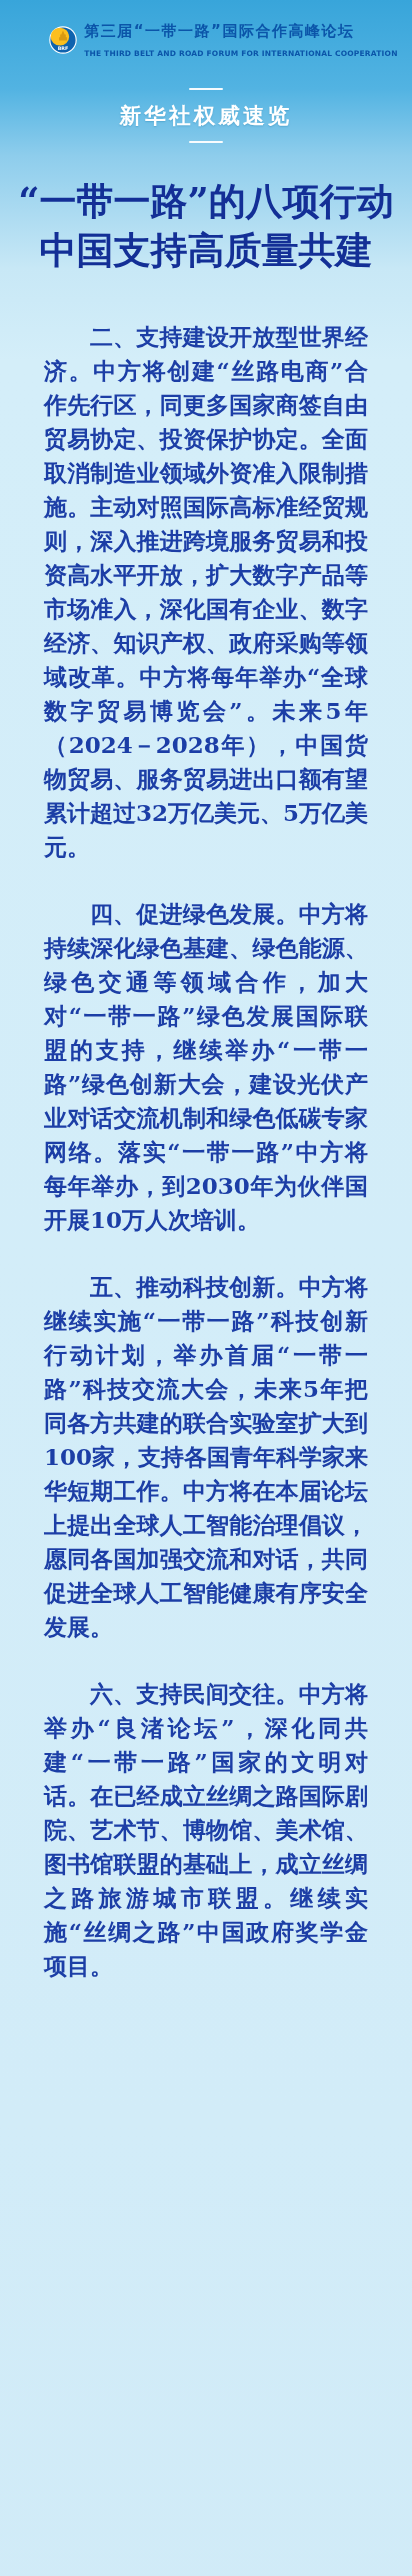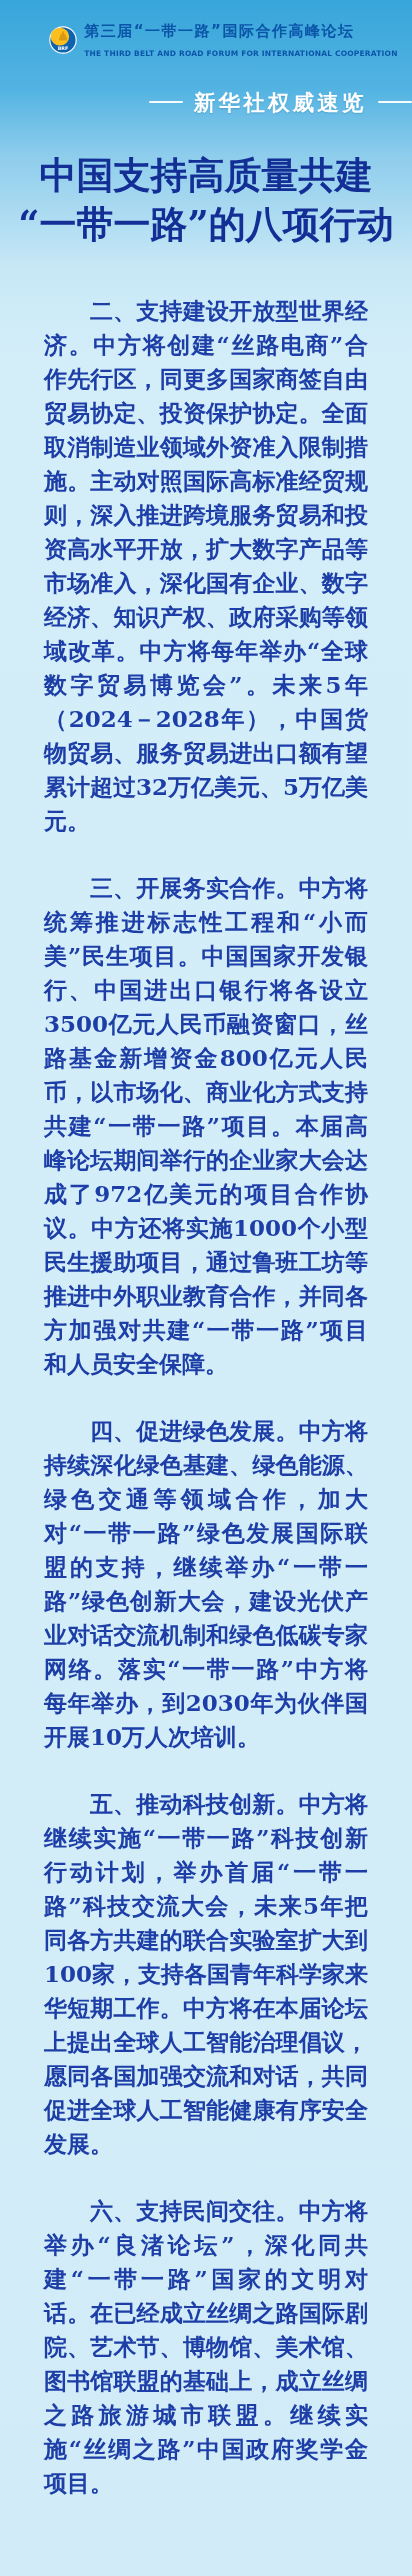--- a/index.html
+++ b/index.html
@@ -31,21 +31,21 @@
   .header-title-cn{
     font-weight:bold;font-size:15px;letter-spacing:1.5px;
     color:var(--header-text,#0b55a9);white-space:nowrap;
   }
   .header-title-en{
     margin-top:8px;font-weight:bold;font-size:7.5px;letter-spacing:0.2px;
     color:var(--header-text,#0b55a9);white-space:nowrap;
   }
 
   
-  .banner{margin-top:30px;display:flex;justify-content:flex-end;align-items:center;gap:11.3px;}
+  .banner{margin-top:30px;display:flex;justify-content:flex-end;align-items:center;gap:11.3px;flex-direction:column;}
   .banner-dash{width:34px;height:2.1px;border-radius:1px;background:#ffffff;opacity:.95;}
   .banner-label{
     font-weight:bold;font-size:21.6px;letter-spacing:3.1px;color:var(--banner-text,#ffffff);
     text-shadow:0 1px 1.5px rgba(30,120,170,.35);
   }
 
   
   .headline{
     margin-top:34px;text-align:center;
     font-family:"DejaVu Serif",serif;font-weight:bold;
@@ -87,27 +87,26 @@
       </div>
     </div>
 
     <div class="banner">
       <div class="banner-dash"></div>
       <div class="banner-label">新华社权威速览</div>
       <div class="banner-dash"></div>
     </div>
 
     <div class="headline">
+      <div>“一带一路”的八项行动</div>
       <div>中国支持高质量共建</div>
-      <div>“一带一路”的八项行动</div>
     </div>
 
     <div class="article">
       <p>二、支持建设开放型世界经济。中方将创建“丝路电商”合作先行区，同更多国家商签自由贸易协定、投资保护协定。全面取消制造业领域外资准入限制措施。主动对照国际高标准经贸规则，深入推进跨境服务贸易和投资高水平开放，扩大数字产品等市场准入，深化国有企业、数字经济、知识产权、政府采购等领域改革。中方将每年举办“全球数字贸易博览会”。未来5年（2024－2028年），中国货物贸易、服务贸易进出口额有望累计超过32万亿美元、5万亿美元。</p>
-      <p>三、开展务实合作。中方将统筹推进标志性工程和“小而美”民生项目。中国国家开发银行、中国进出口银行将各设立3500亿元人民币融资窗口，丝路基金新增资金800亿元人民币，以市场化、商业化方式支持共建“一带一路”项目。本届高峰论坛期间举行的企业家大会达成了972亿美元的项目合作协议。中方还将实施1000个小型民生援助项目，通过鲁班工坊等推进中外职业教育合作，并同各方加强对共建“一带一路”项目和人员安全保障。</p>
       <p>四、促进绿色发展。中方将持续深化绿色基建、绿色能源、绿色交通等领域合作，加大对“一带一路”绿色发展国际联盟的支持，继续举办“一带一路”绿色创新大会，建设光伏产业对话交流机制和绿色低碳专家网络。落实“一带一路”中方将每年举办，到2030年为伙伴国开展10万人次培训。</p>
       <p>五、推动科技创新。中方将继续实施“一带一路”科技创新行动计划，举办首届“一带一路”科技交流大会，未来5年把同各方共建的联合实验室扩大到100家，支持各国青年科学家来华短期工作。中方将在本届论坛上提出全球人工智能治理倡议，愿同各国加强交流和对话，共同促进全球人工智能健康有序安全发展。</p>
       <p>六、支持民间交往。中方将举办“良渚论坛”，深化同共建“一带一路”国家的文明对话。在已经成立丝绸之路国际剧院、艺术节、博物馆、美术馆、图书馆联盟的基础上，成立丝绸之路旅游城市联盟。继续实施“丝绸之路”中国政府奖学金项目。</p>
 
     </div>
 
   </div>
 </div>
 
 

